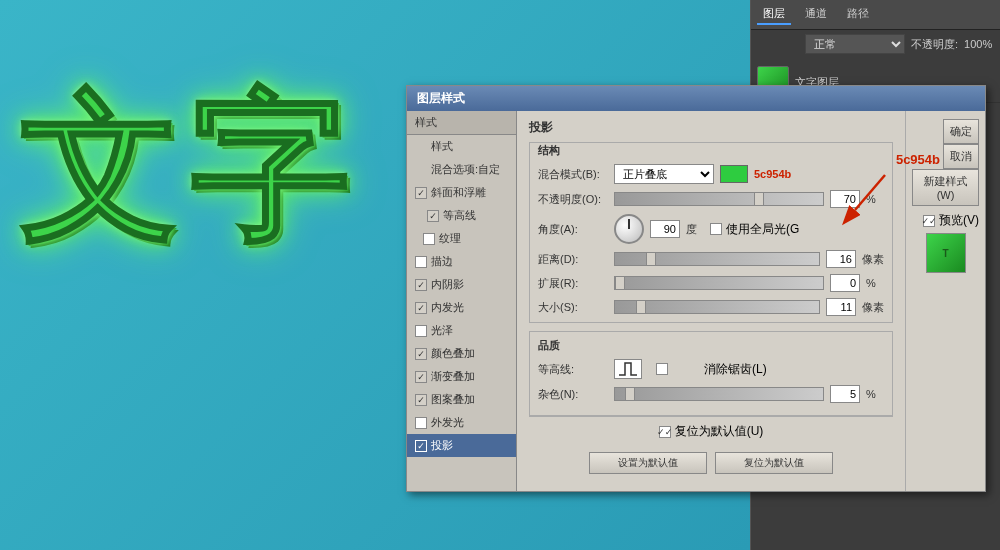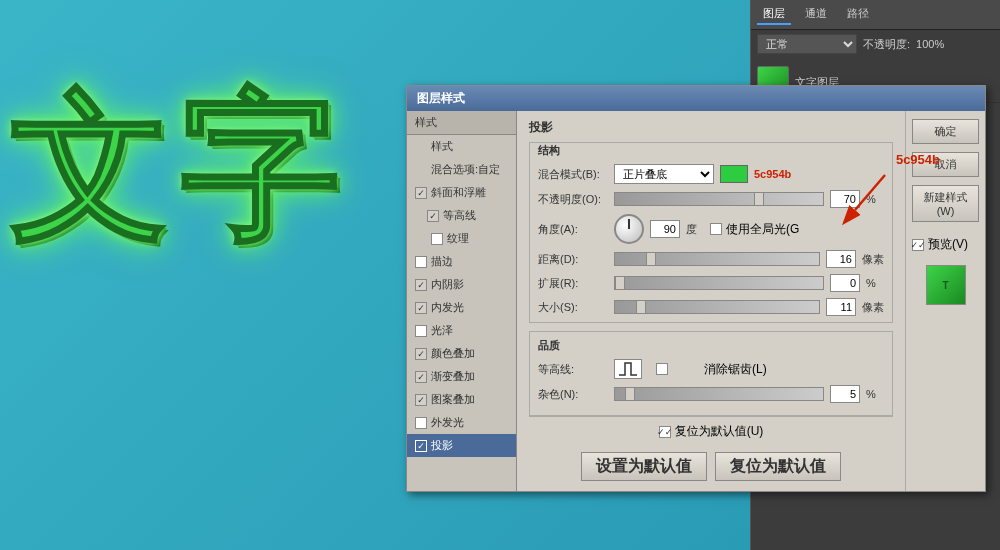--- a/index.html
+++ b/index.html
@@ -9,21 +9,21 @@
     .canvas-area {
       position: absolute;
       top: 0; left: 0;
       width: 750px; height: 550px;
       background: linear-gradient(135deg, #3ab5c8 0%, #2a9bb5 100%);
       overflow: hidden;
     }
 
     .chinese-text {
       position: absolute;
-      top: 60px; left: 10px;
+      top: 60px; left: 20px;
       font-size: 160px;
       font-weight: 900;
       color: #3dd44a;
       text-shadow:
         0 0 10px #7fff7f,
         0 0 20px #5fe85f,
         2px 2px 0 #1a8a20,
         4px 4px 0 #156a18,
         -1px -1px 3px rgba(255,255,255,0.4);
       letter-spacing: 10px;
@@ -58,20 +58,21 @@
     .panel-tab.active {
       color: #fff;
       border-bottom: 2px solid #4a9eff;
     }
 
     .blend-row {
       display: flex;
       align-items: center;
       padding: 4px 6px;
       gap: 6px;
+      margin-left: 48px;
     }
 
     .blend-select {
       background: #555;
       color: #ddd;
       border: 1px solid #444;
       font-size: 11px;
       padding: 2px 4px;
       width: 100px;
     }
@@ -363,36 +364,36 @@
     }
 
     .bottom-buttons-row {
       display: flex;
       gap: 8px;
     }
 
     .btn {
       background: linear-gradient(to bottom, #e8e4dc, #c8c4bc);
       border: 1px solid #888;
-      font-size: 16px;
-      padding: 3px 14px;
-      cursor: pointer;
-      color: #333;
-      font-weight: bold;
+      font-size: 10px;
+      padding: 3px 28px;
+      cursor: pointer;
+      color: #333;
     }
 
     
     .right-buttons {
       width: 80px;
       padding: 8px 6px;
       display: flex;
       flex-direction: column;
-      gap: 8px;
+      gap: 0;
       background: #d4d0c8;
       border-left: 1px solid #aaa;
+      align-items: flex-end;
     }
 
     .right-btn {
       background: linear-gradient(to bottom, #e8e4dc, #c8c4bc);
       border: 1px solid #888;
       font-size: 11px;
       padding: 4px 6px;
       cursor: pointer;
       color: #333;
       text-align: center;
@@ -472,21 +473,21 @@
         <span>混合选项:自定</span>
       </div>
       <div class="style-item">
         <div class="style-checkbox checked">✓</div>
         <span>斜面和浮雕</span>
       </div>
       <div class="style-item" style="padding-left:20px;">
         <div class="style-checkbox checked">✓</div>
         <span>等高线</span>
       </div>
-      <div class="style-item" style="padding-left:24px;">
+      <div class="style-item" style="padding-left:16px;">
         <div class="style-checkbox"></div>
         <span>纹理</span>
       </div>
       <div class="style-item">
         <div class="style-checkbox"></div>
         <span>描边</span>
       </div>
       <div class="style-item">
         <div class="style-checkbox checked">✓</div>
         <span>内阴影</span>

